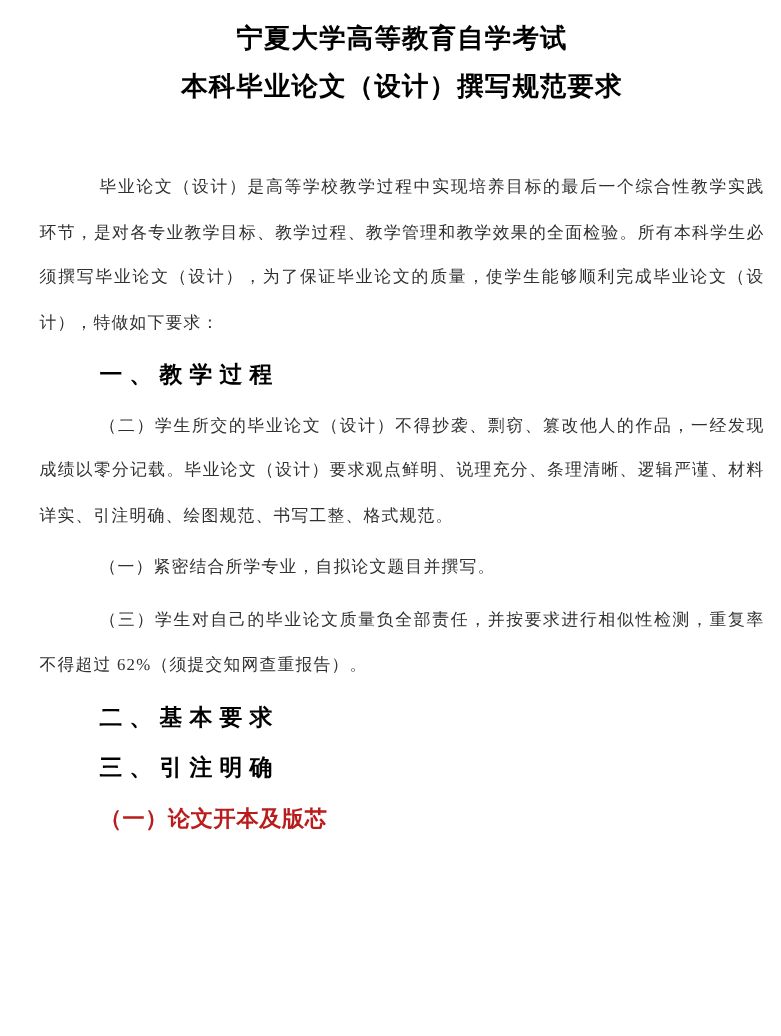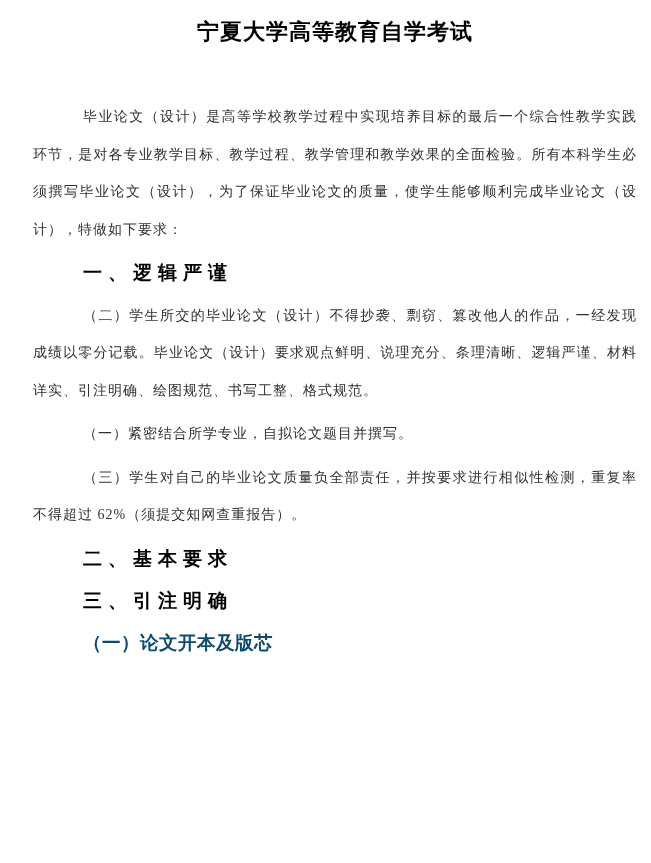--- a/index.html
+++ b/index.html
@@ -44,38 +44,39 @@
     font-weight: 700;
     color: #000000;
     text-indent: 50px;
     letter-spacing: 6px;
   }
   .subheading {
     margin: 0;
     font-size: 18.5px;
     line-height: 37.5px;
     font-weight: 700;
-    color: #0c4a6e;
+    color: #b91c1c;
     text-indent: 50px;
     letter-spacing: 0.5px;
   }
 </style>
 </head>
 <body>
 
 <div class="page">
   <div class="content">
 
     <h1 class="doc-title">
       <span class="title-line">宁夏大学高等教育自学考试</span>
+      <span class="title-line">本科毕业论文（设计）撰写规范要求</span>
     </h1>
 
     <p class="para">毕业论文（设计）是高等学校教学过程中实现培养目标的最后一个综合性教学实践环节，是对各专业教学目标、教学过程、教学管理和教学效果的全面检验。所有本科学生必须撰写毕业论文（设计），为了保证毕业论文的质量，使学生能够顺利完成毕业论文（设计），特做如下要求：</p>
 
-    <p class="heading">一、逻辑严谨</p>
+    <p class="heading">一、教学过程</p>
 
     <p class="para">（二）学生所交的毕业论文（设计）不得抄袭、剽窃、篡改他人的作品，一经发现成绩以零分记载。毕业论文（设计）要求观点鲜明、说理充分、条理清晰、逻辑严谨、材料详实、引注明确、绘图规范、书写工整、格式规范。</p>
 
     <p class="para">（一）紧密结合所学专业，自拟论文题目并撰写。</p>
 
     <p class="para">（三）学生对自己的毕业论文质量负全部责任，并按要求进行相似性检测，重复率不得超过 62%（须提交知网查重报告）。</p>
 
     <p class="heading">二、基本要求</p>
 
 

